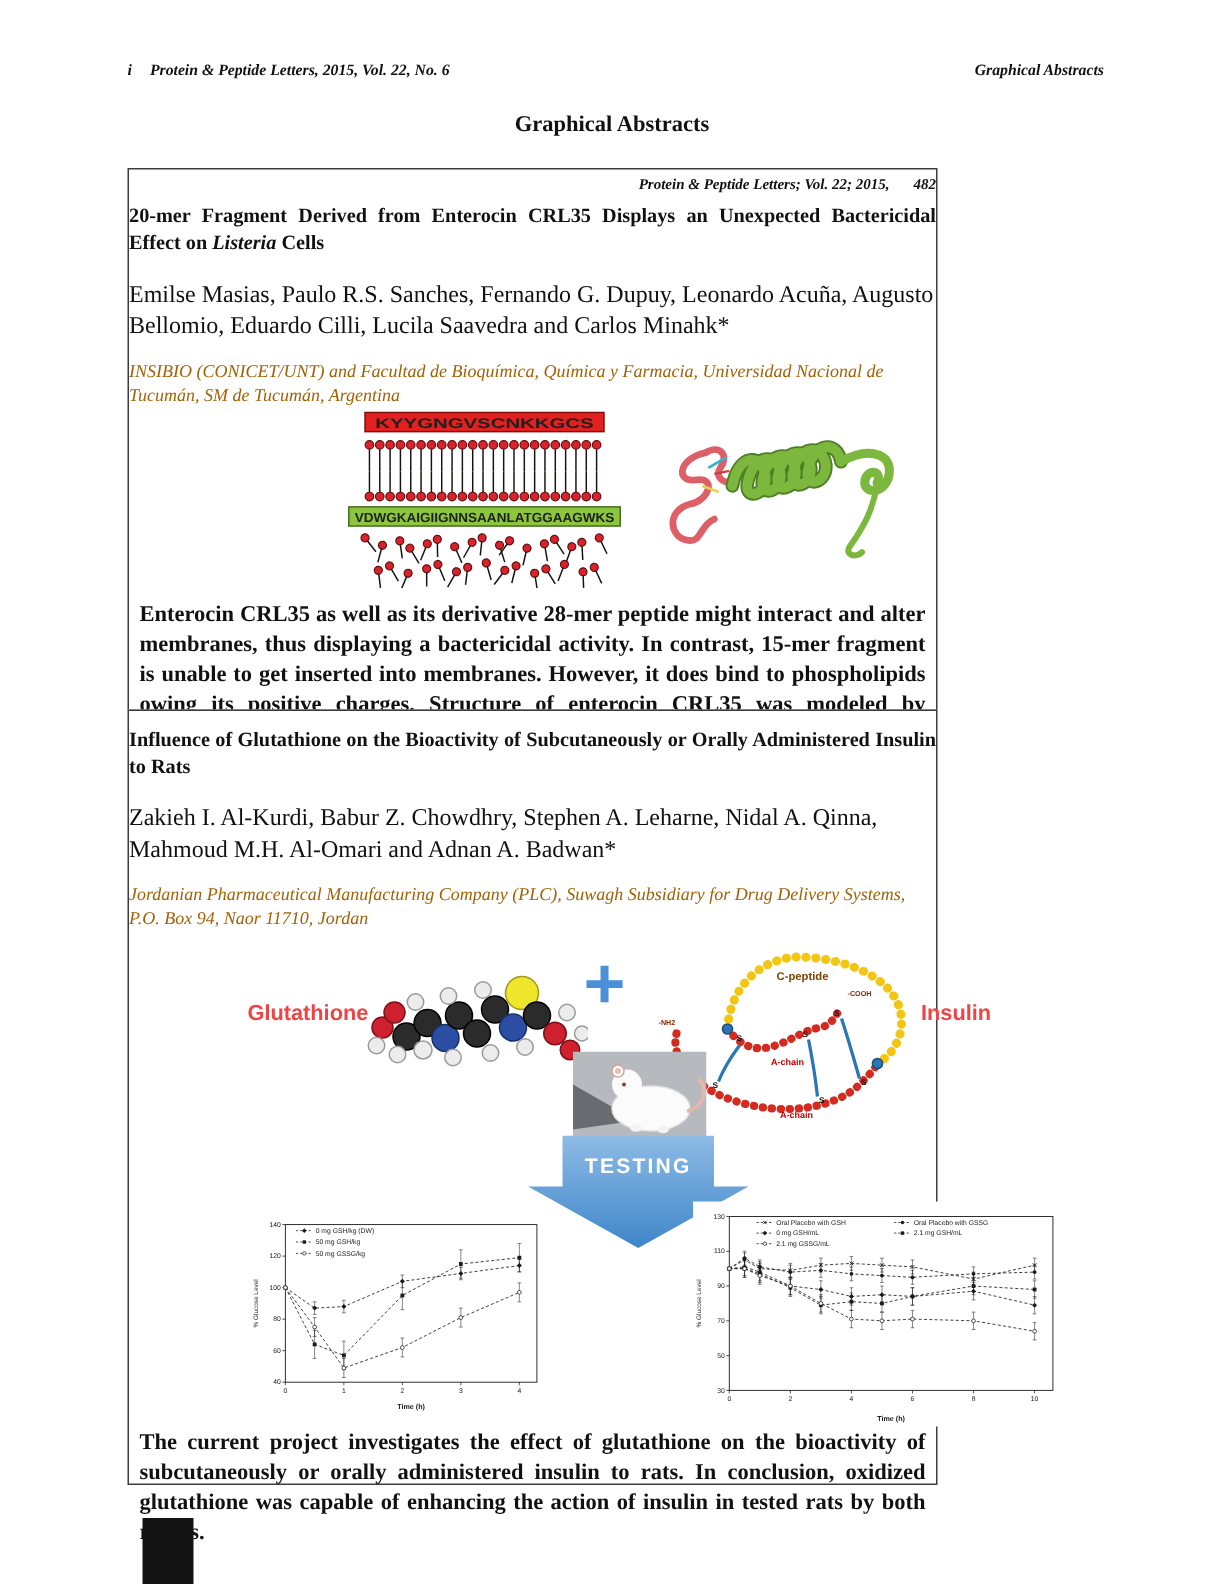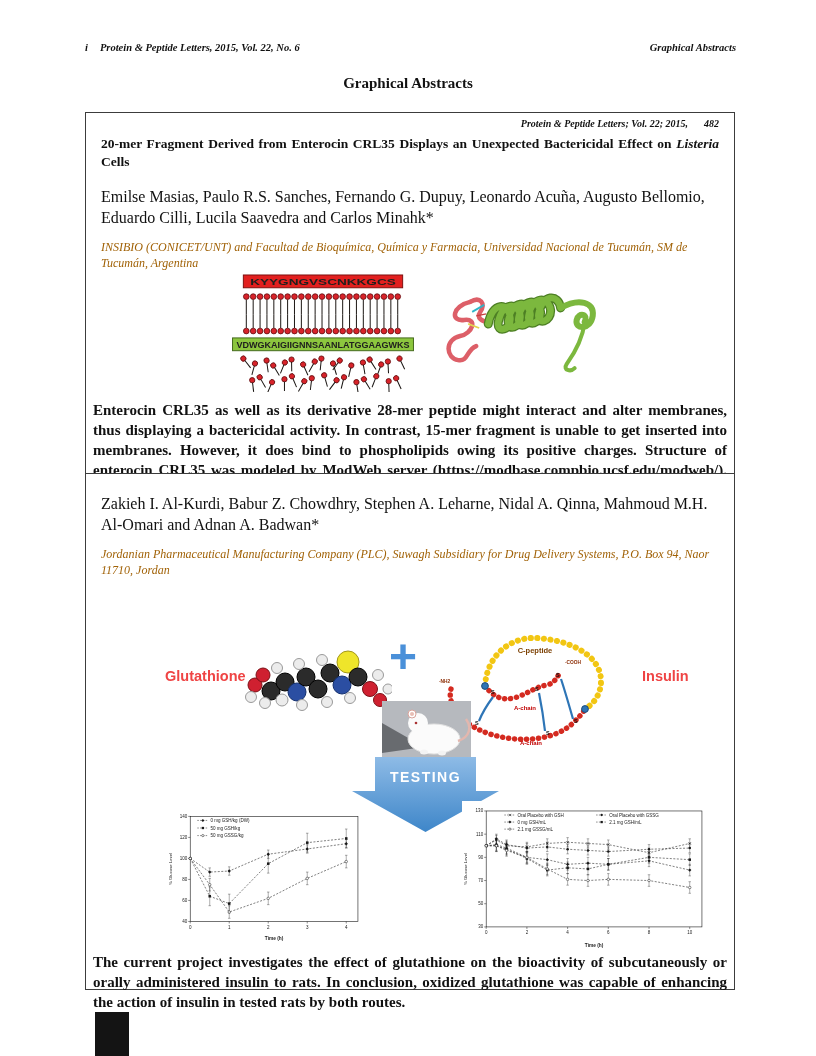--- a/index.html
+++ b/index.html
@@ -3,22 +3,22 @@
 <meta charset="utf-8">
 <style>
   html,body{margin:0;padding:0;background:#9a9a9a;}
   .page{width:816px;height:1056px;background:#fff;position:relative;margin:0 auto;
         font-family:"Liberation Serif","DejaVu Serif",serif;color:#111;overflow:hidden;}
   .running-head{position:absolute;left:85px;right:80px;top:42px;display:flex;
         justify-content:space-between;font-size:10.5px;font-weight:bold;font-style:italic;}
   .rh-folio{margin-right:12px;}
   .page-title{position:absolute;top:75px;left:0;right:0;text-align:center;
         font-size:15px;font-weight:bold;margin:0;}
-  .abs-box{position:absolute;left:85px;width:650px;border:1px solid #3c3c3c;
-        box-sizing:border-box;background:#fff;padding:4px 15px;}
+  .abs-box{position:absolute;left:85px;width:540px;border:1px solid #3c3c3c;
+        box-sizing:border-box;background:#fff;padding:4px 0;}
   .box1{top:112px;height:362px;}
   .box2{top:473px;height:517px;}
   .journal-line{text-align:right;font-size:10px;font-weight:bold;font-style:italic;margin:1px 0 0;}
   .pageno{margin-left:16px;}
   .abs-title{font-size:13.5px;font-weight:bold;margin:6px 0 0;text-align:justify;line-height:1.32;}
   .authors{font-size:16px;margin:15px 0 0;line-height:1.32;}
   .affil{font-size:12px;font-style:italic;margin:12px 0 0;line-height:1.32;color:#a16207;}
   .caption{position:absolute;left:7px;right:7px;font-size:15px;font-weight:bold;
         text-align:justify;line-height:1.34;margin:0;}
   .box1 .caption{top:287px;}
@@ -300,20 +300,21 @@
         <path d="M56,52 C60,30 76,30 78,46 C79,58 64,62 66,50 C70,30 86,30 88,44 C89,56 74,60 76,48 C80,28 96,28 98,42 C99,54 84,58 86,46 C90,26 106,26 108,40 C109,52 94,56 96,44 C100,24 116,24 118,38 C119,50 104,54 106,42 C110,22 126,22 128,36" fill="none" stroke="#7cb83e" stroke-width="6.5" stroke-linecap="round" stroke-linejoin="round"></path>
         <path d="M128,36 C146,26 162,30 160,44 C158,58 142,58 144,48 C146,40 156,42 152,50" fill="none" stroke="#7cb83e" stroke-width="6" stroke-linecap="round"></path>
         <path d="M152,50 C150,66 144,78 134,92 C130,98 138,100 142,96" fill="none" stroke="#7cb83e" stroke-width="4" stroke-linecap="round"></path>
       </svg>
     </div>
 
     <p class="caption">Enterocin CRL35 as well as its derivative 28-mer peptide might interact and alter membranes, thus displaying a bactericidal activity. In contrast, 15-mer fragment is unable to get inserted into membranes. However, it does bind to phospholipids owing its positive charges. Structure of enterocin CRL35 was modeled by ModWeb server (https://modbase.compbio.ucsf.edu/modweb/). 15-mer N-terminal domain is shown in red while 28-mer C-terminal domain is painted in green.</p>
   </section>
 
   <section class="abs-box box2">
+    <h2 class="abs-title">Influence of Glutathione on the Bioactivity of Subcutaneously or Orally Administered Insulin to Rats</h2>
     <p class="authors">Zakieh I. Al-Kurdi, Babur Z. Chowdhry, Stephen A. Leharne, Nidal A. Qinna, Mahmoud M.H. Al-Omari and Adnan A. Badwan*</p>
     <p class="affil">Jordanian Pharmaceutical Manufacturing Company (PLC), Suwagh Subsidiary for Drug Delivery Systems, P.O. Box 94, Naor 11710, Jordan</p>
 
     <div class="fig2">
       <div class="figlabel" style="left:79px;top:37px">Glutathione</div>
 
       <svg id="molecule" viewBox="0 0 150 68" style="left:156px;top:14px;width:150px;height:68px">
           <circle cx="13" cy="40" r="7" fill="#cf2030" stroke="#7c1016" stroke-width="1"></circle>
           <circle cx="9" cy="52" r="5.5" fill="#ececec" stroke="#9a9a9a" stroke-width="1"></circle>
           <circle cx="21" cy="30" r="7" fill="#cf2030" stroke="#7c1016" stroke-width="1"></circle>
@@ -357,21 +358,21 @@
         <text x="90" y="79" text-anchor="middle" font-size="6" font-weight="bold" fill="#c00000">A-chain</text>
         <text x="96" y="114" text-anchor="middle" font-size="6" font-weight="bold" fill="#c00000">A-chain</text>
         <text x="56" y="63" font-size="5.5" font-weight="bold" fill="#111">S</text>
         <text x="40" y="94" font-size="5.5" font-weight="bold" fill="#111">S</text>
         <text x="100" y="60" font-size="5.5" font-weight="bold" fill="#111">S</text>
         <text x="111" y="104" font-size="5.5" font-weight="bold" fill="#111">S</text>
         <text x="121" y="46" font-size="5.5" font-weight="bold" fill="#111">S</text>
         <text x="139" y="92" font-size="5.5" font-weight="bold" fill="#111">S</text>
       </svg>
 
-      <div class="figlabel" style="left:556px;top:37px">Insulin</div>
+      <div class="figlabel" style="left:528px;top:37px">Insulin</div>
 
       <svg id="rat" viewBox="0 0 89 63" style="left:296px;top:70px;width:89px;height:63px">
         <rect x="0" y="0" width="89" height="57" fill="#b6b9be"></rect>
         <polygon points="0,22 42,46 0,52" fill="#5a5d62" opacity="0.85"></polygon>
         <ellipse cx="52" cy="38" rx="26" ry="15" fill="#fbfbfb" stroke="#e2e2e2"></ellipse>
         <circle cx="36" cy="22" r="10" fill="#fbfbfb"></circle>
         <circle cx="30" cy="13" r="4" fill="#fff" stroke="#d8a39b"></circle>
         <circle cx="30" cy="13" r="2" fill="#e8bdb4"></circle>
         <circle cx="34" cy="22" r="1.3" fill="#a33"></circle>
         <path d="M76,40 C88,36 90,26 84,18" fill="none" stroke="#e3b7ae" stroke-width="2.5"></path>

